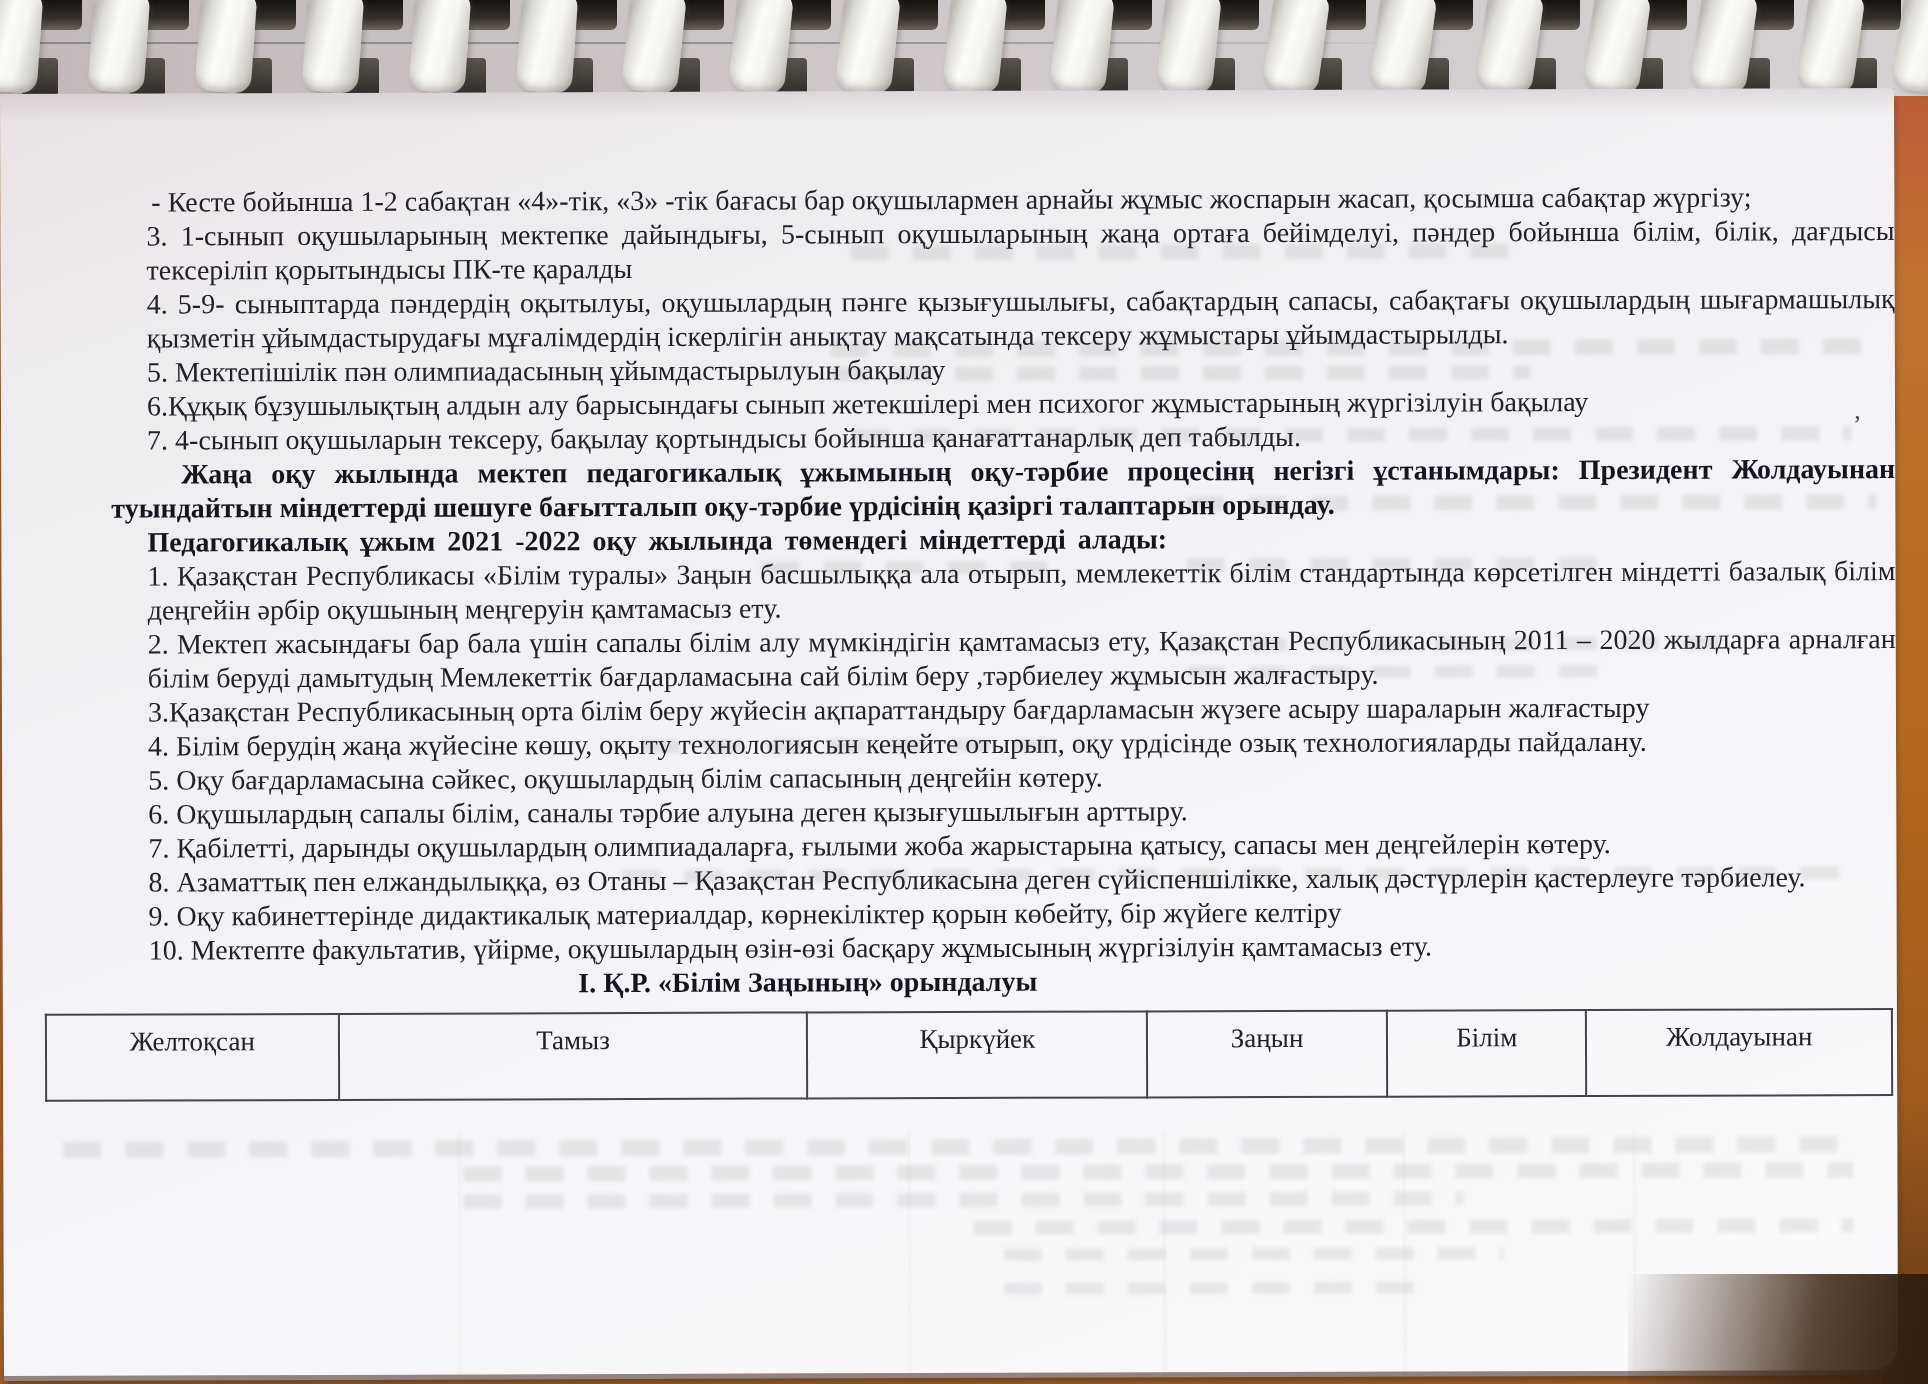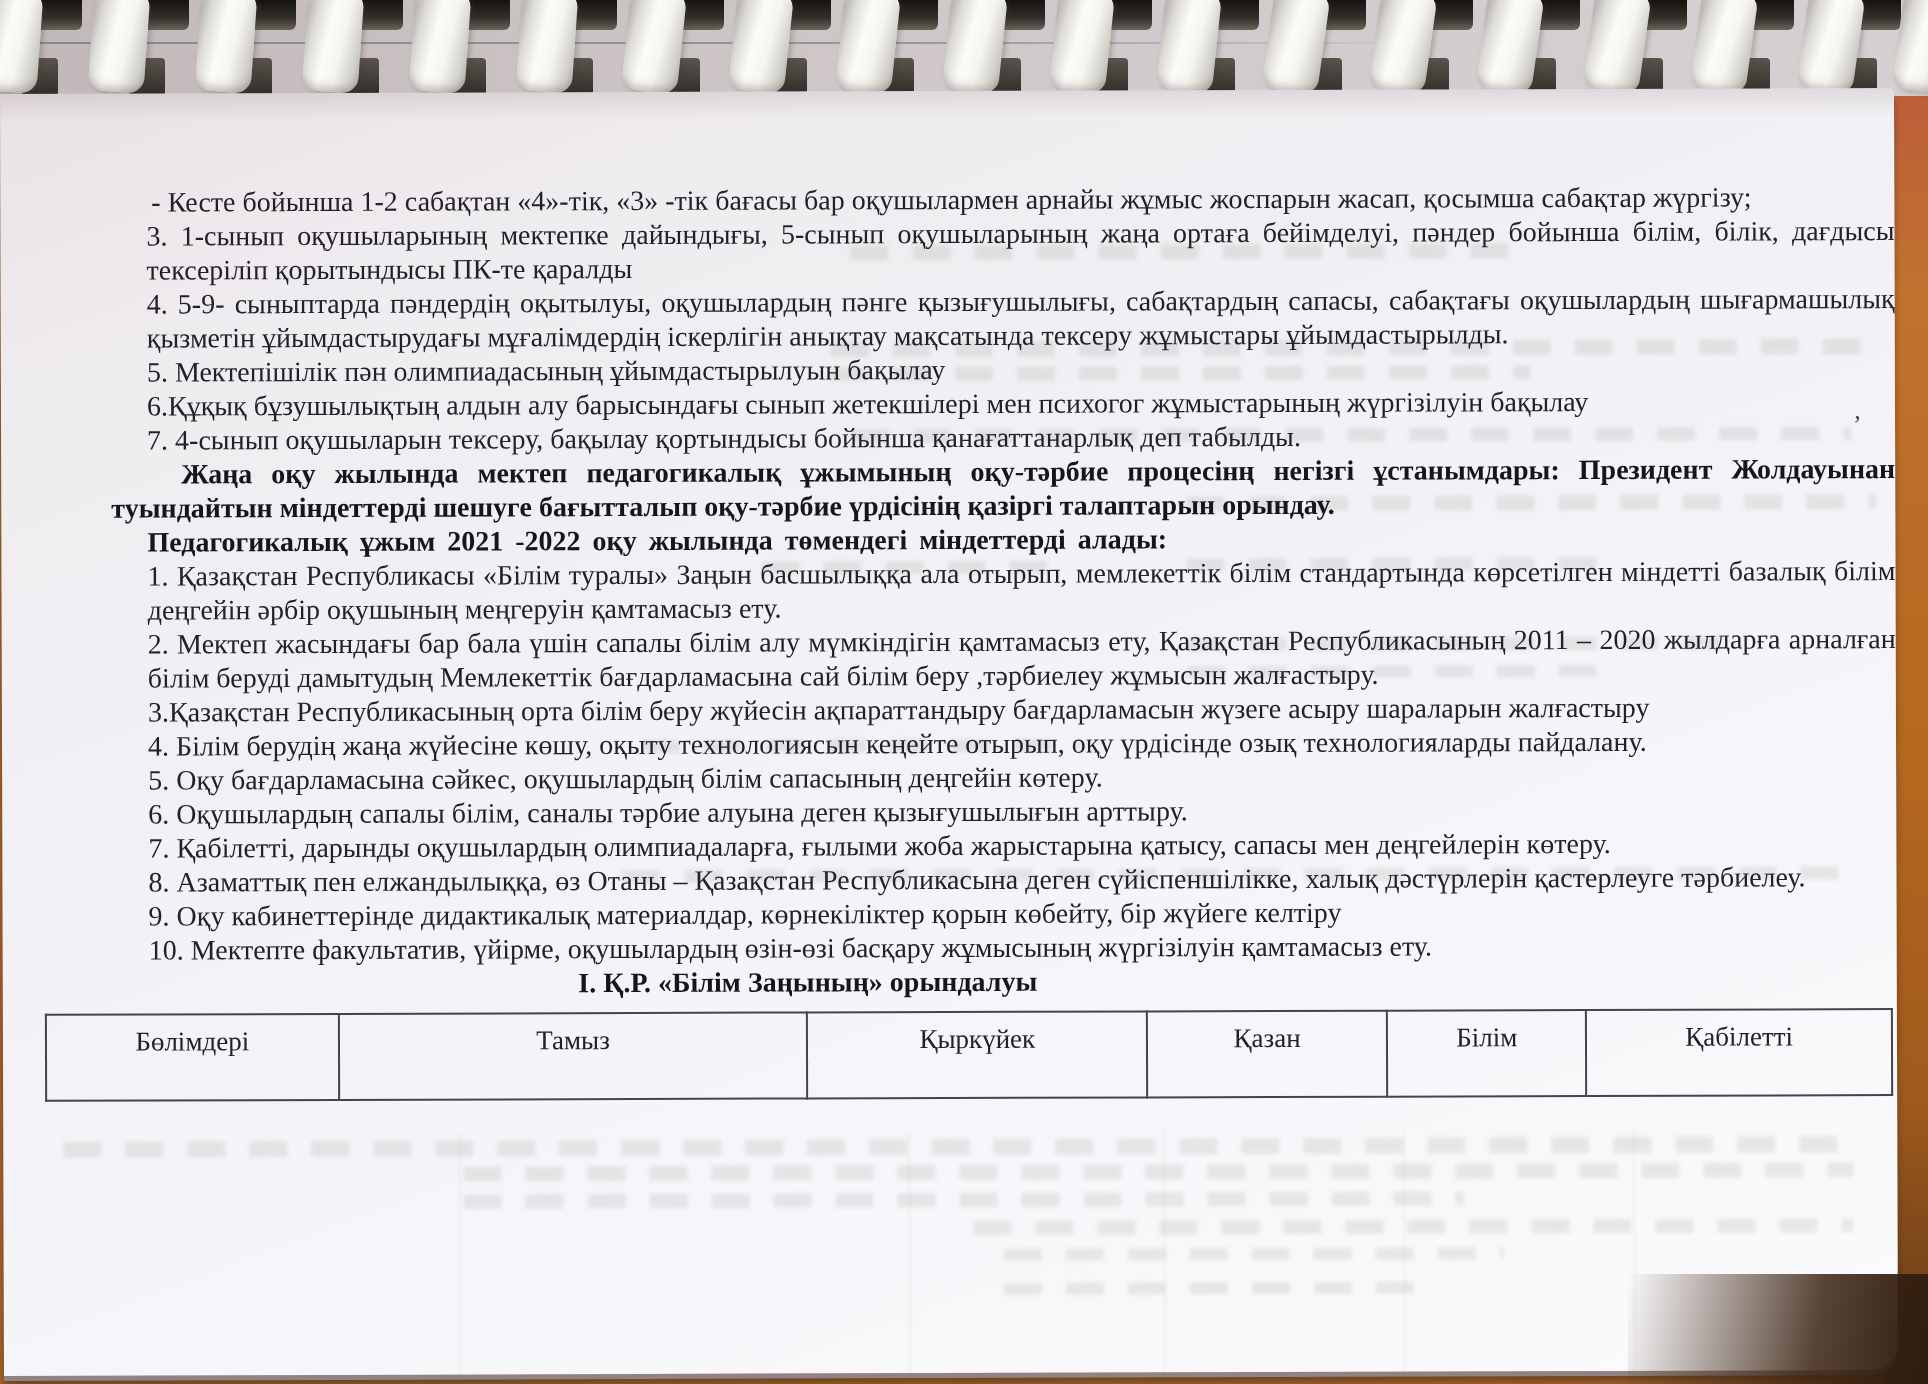--- a/index.html
+++ b/index.html
@@ -174,26 +174,26 @@
         <colgroup>
           <col style="width:15.85%">
             <col style="width:25.4%">
             <col style="width:18.4%">
           <col style="width:13.0%">
             <col style="width:10.8%">
             <col style="width:16.55%">
         </colgroup>
         <thead>
           <tr>
-            <th>Бөлімдері</th>
+            <th>Желтоқсан</th>
             <th>Тамыз</th>
             <th>Қыркүйек</th>
-            <th>Қазан</th>
+            <th>Заңын</th>
             <th>Білім</th>
-            <th>Қабілетті</th>
+            <th>Жолдауынан</th>
           </tr>
         </thead>
       </table>
     </div>
   </div>
 
   <div class="desk-corner"></div>
 </div>
 
 </body></html>

